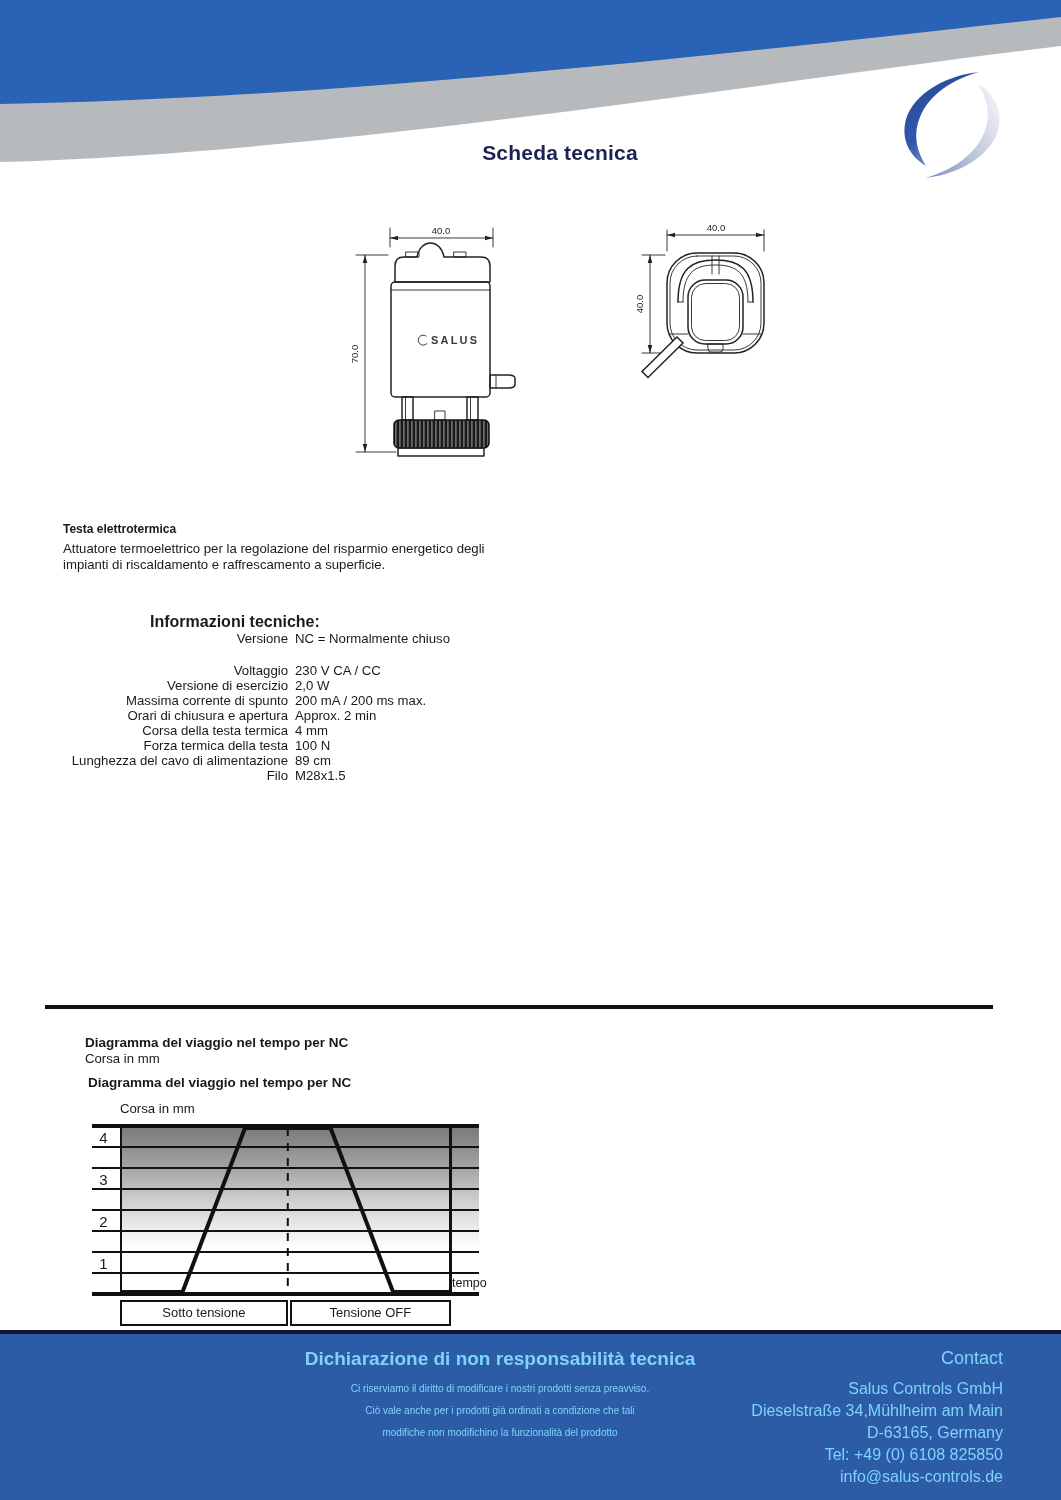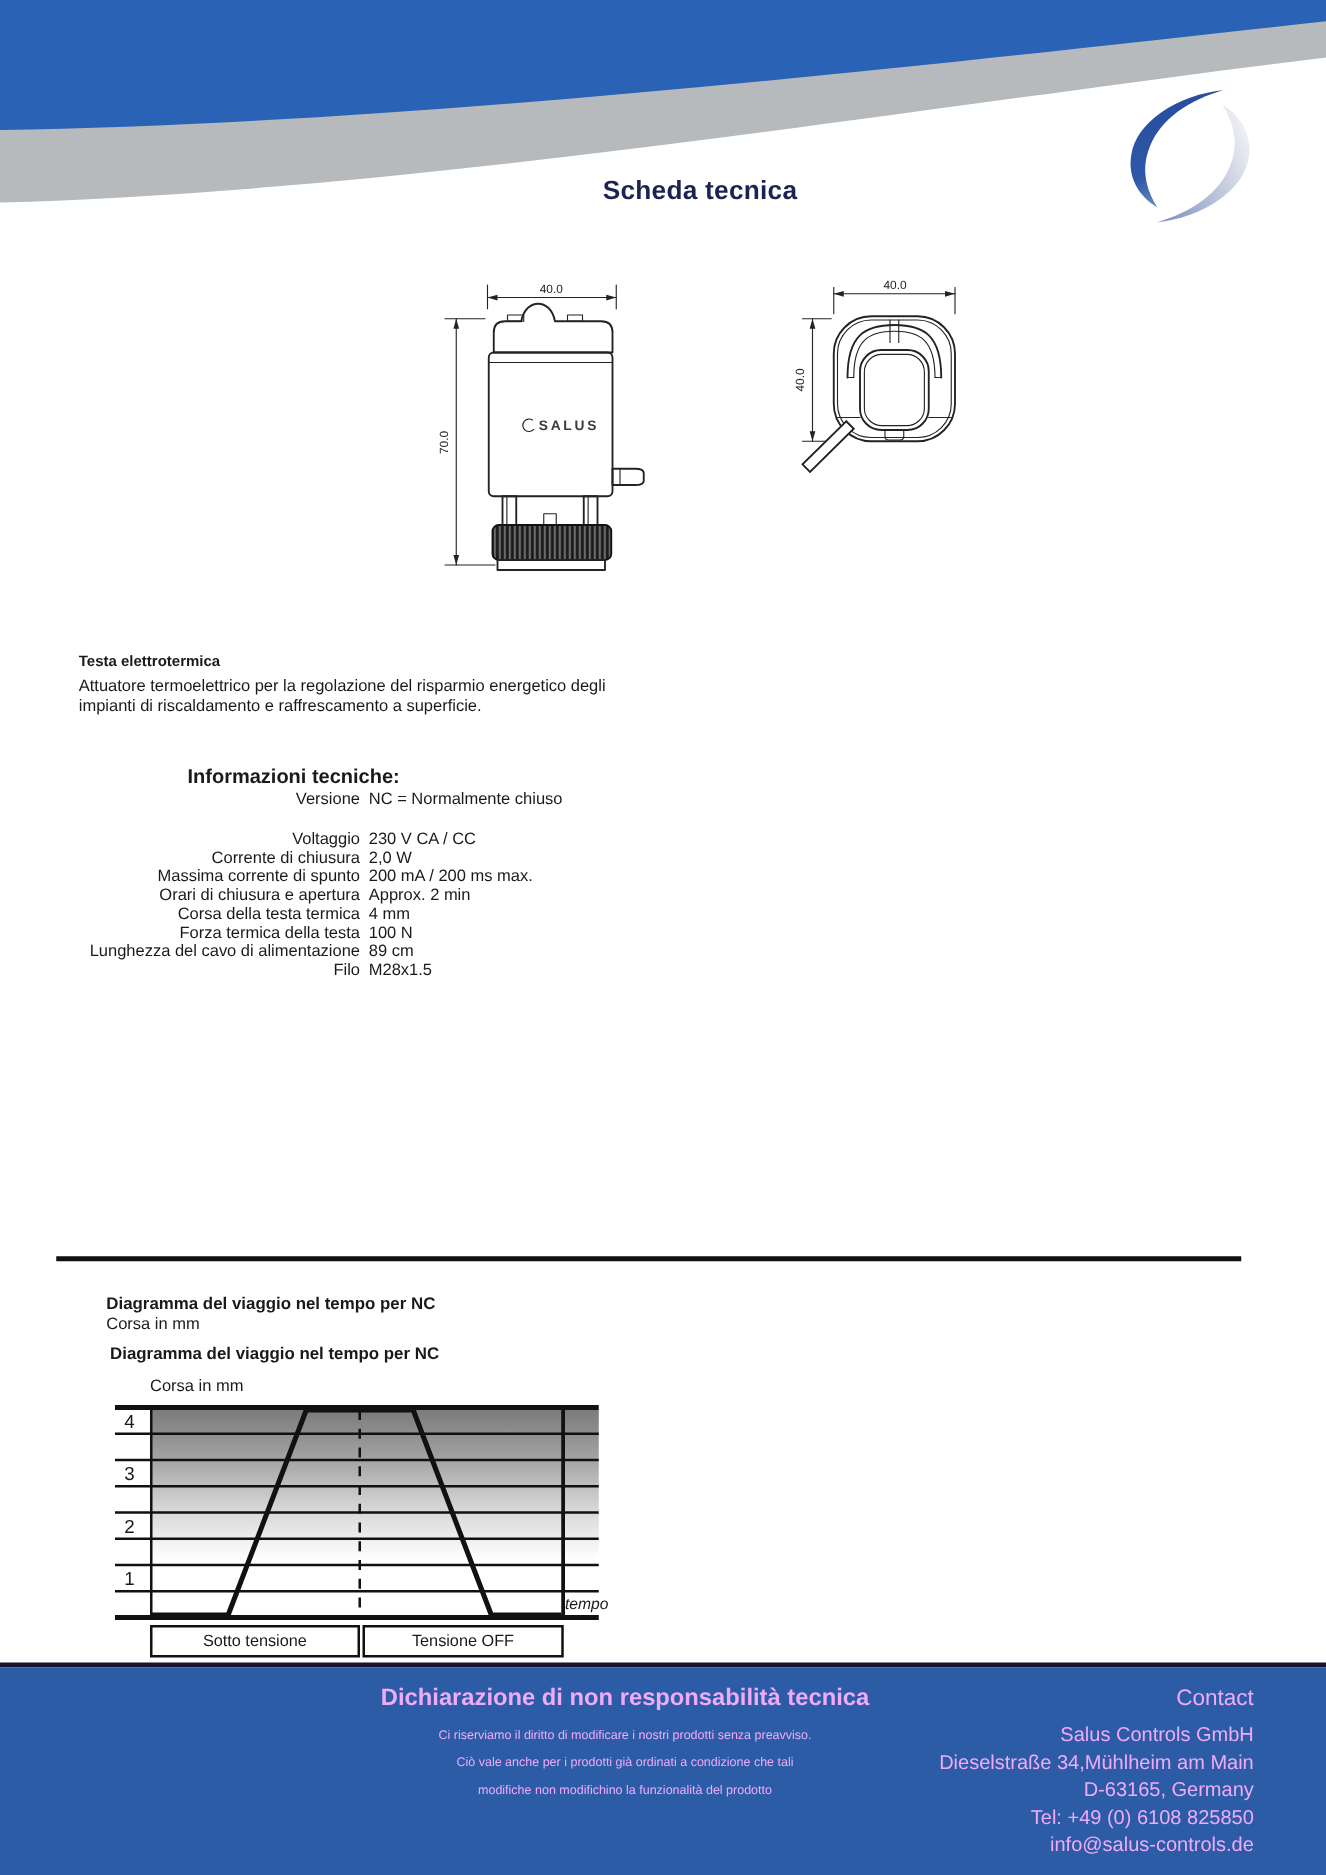--- a/index.html
+++ b/index.html
@@ -32,27 +32,27 @@
   .diag-h1{position:absolute;left:85px;top:1035px;font-size:13.5px;font-weight:bold;}
   .diag-sub{position:absolute;left:85px;top:1051px;font-size:13.2px;}
   .diag-h2{position:absolute;left:88px;top:1075px;font-size:13.5px;font-weight:bold;}
   .chart-ylab{position:absolute;left:120px;top:1101px;font-size:13.2px;}
   
   #chart{position:absolute;left:92px;top:1124px;width:387px;height:200px;}
   .hline{position:absolute;left:0;width:387px;background:#111;}
   .grad{position:absolute;background:linear-gradient(to bottom,#7b7b7b 0%,#a3a3a3 30%,#d2d2d2 58%,rgba(255,255,255,0) 92%);}
   .vline{position:absolute;background:#111;}
   .ytick{position:absolute;left:0;width:23px;text-align:center;font-size:15px;height:17px;line-height:17px;}
-  .xlab{position:absolute;font-size:12.5px;font-style:italic;}
+  .xlab{position:absolute;font-size:12.5px;}
   .phasebox{position:absolute;height:22px;border:2px solid #111;background:#fff;
             text-align:center;font-size:13px;line-height:22px;}
   #chart svg{position:absolute;left:0;top:0;}
   
   .foot-line{position:absolute;left:0;top:1330px;width:1061px;height:4px;background:var(--footer_topline,#15152f);}
-  .footer{position:absolute;left:0;top:1334px;width:1061px;height:166px;background:var(--footer_blue,#2d5ca6);color:#f0abfc;}
+  .footer{position:absolute;left:0;top:1334px;width:1061px;height:166px;background:var(--footer_blue,#2d5ca6);color:#7dd3fc;}
   .disc-title{position:absolute;left:170px;top:14px;width:660px;text-align:center;
               font-size:19px;font-weight:bold;}
   .disc-body{position:absolute;left:170px;top:44px;width:660px;text-align:center;
              font-size:10px;line-height:22px;}
   .contact-title{position:absolute;left:660px;top:14px;width:343px;text-align:right;
                  font-size:18px;font-weight:normal;}
   .contact-body{position:absolute;left:660px;top:44px;width:343px;text-align:right;
                 font-size:16px;line-height:22px;}
   .multiline{white-space:pre-line;}
 </style>
@@ -166,21 +166,21 @@
   <div class="spec-list" id="spec-list">
       <div class="spec-row">
         <span class="spec-label">Versione</span>
         <span class="spec-value">NC = Normalmente chiuso</span>
       </div>
       <div class="spec-row gap">
         <span class="spec-label">Voltaggio</span>
         <span class="spec-value">230 V CA / CC</span>
       </div>
       <div class="spec-row">
-        <span class="spec-label">Corrente di chiusura</span>
+        <span class="spec-label">Versione di esercizio</span>
         <span class="spec-value">2,0 W</span>
       </div>
       <div class="spec-row">
         <span class="spec-label">Massima corrente di spunto</span>
         <span class="spec-value">200 mA / 200 ms max.</span>
       </div>
       <div class="spec-row">
         <span class="spec-label">Orari di chiusura e apertura</span>
         <span class="spec-value">Approx. 2 min</span>
       </div>

